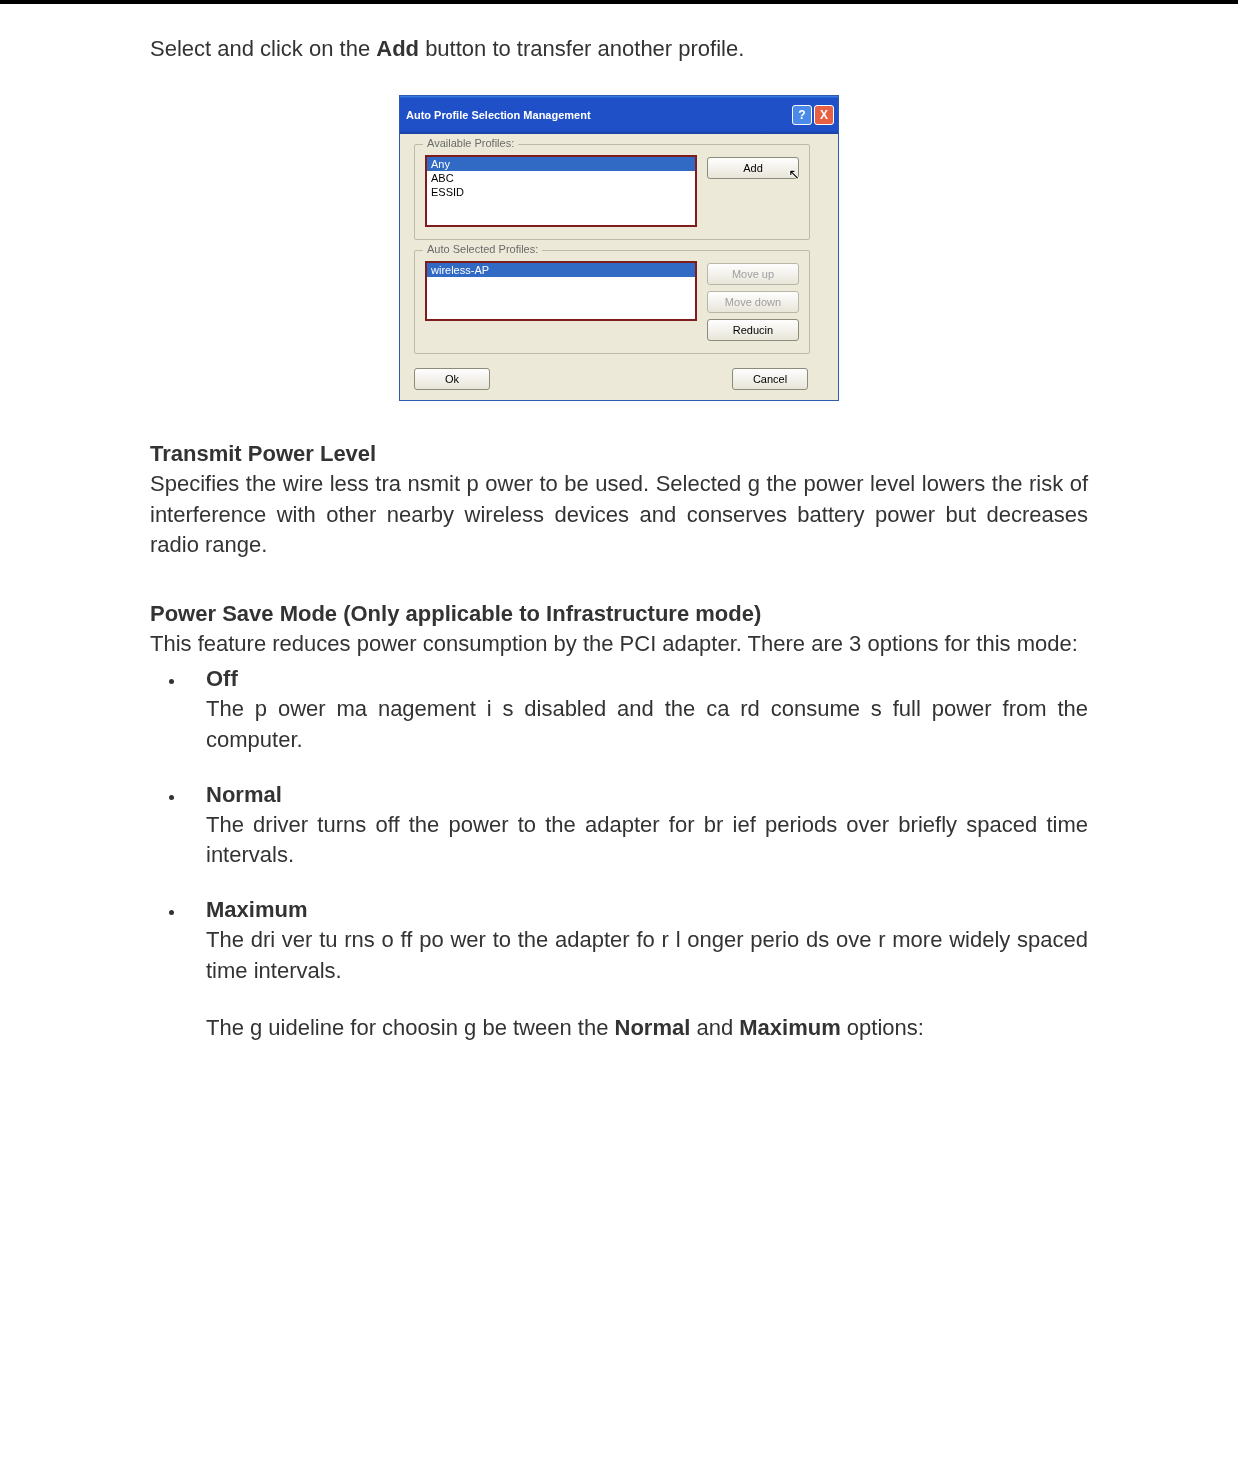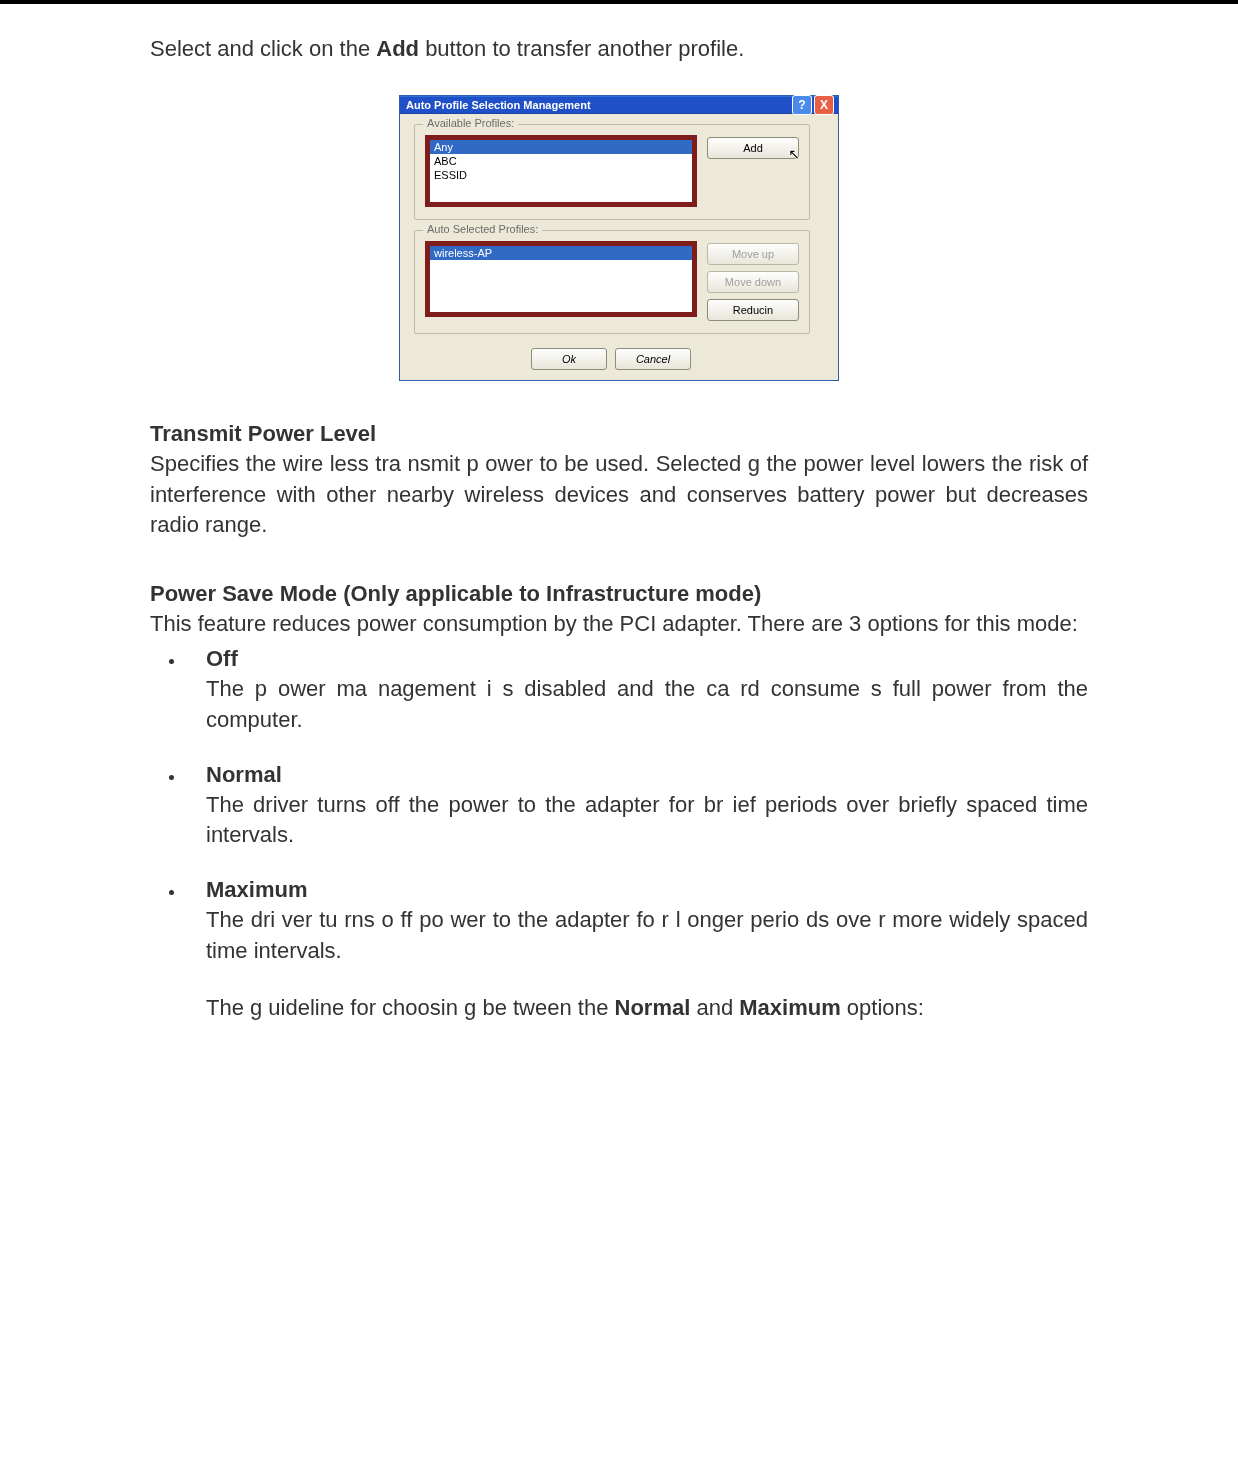--- a/index.html
+++ b/index.html
@@ -34,21 +34,21 @@
   }
   .dialog {
     width: 440px;
     border: 1px solid #2e5db0;
     background: #ece9d8;
     font-family: Tahoma, Arial, sans-serif;
     font-size: 11px;
     color: #000;
   }
   .titlebar {
-    height: 18px;
+    height: 38px;
     background: linear-gradient(to bottom, #3c88e8 0%, #2050c8 6%, #2050c8 90%, #1840a0 100%);
     display: flex;
     align-items: center;
     padding: 0 4px 0 6px;
     color: #fff;
     font-weight: bold;
   }
   .titlebar .title { flex: 1; }
   .tb-btn {
     width: 20px; height: 20px;
@@ -78,24 +78,24 @@
   }
   .group-row {
     display: flex;
     align-items: flex-start;
     gap: 10px;
   }
   .listbox {
     flex: 1;
     height: 72px;
     background: #fff;
-    border: 5px solid #7f1d1d;
+    border: 2px solid #7f1d1d;
     overflow: hidden;
   }
-  .listbox2 { height: 76px; }
+  .listbox2 { height: 60px; }
   .list-item {
     padding: 1px 4px;
     font-size: 11px;
     white-space: nowrap;
   }
   .list-item.selected {
     background: #316ac5;
     color: #fff;
   }
   .btn-col {
@@ -120,24 +120,23 @@
   .cursor {
     position: absolute;
     right: -2px; bottom: -4px;
     font-size: 14px;
     color: #000;
     text-shadow: 1px 0 0 #fff, -1px 0 0 #fff, 0 1px 0 #fff, 0 -1px 0 #fff;
     pointer-events: none;
   }
   .bottom-btns {
     display: flex;
-    justify-content: center;
+    justify-content: space-between;
     gap: 8px;
     padding: 4px 2px 0 0;
-    font-style: italic;
   }
   .bottom-btns .xp-btn { width: 76px; }
   .heading {
     font-weight: bold;
     margin: 28px 0 2px 0;
   }
   ul.opts {
     list-style: disc;
     padding-left: 36px;
     margin: 6px 0 0 0;

